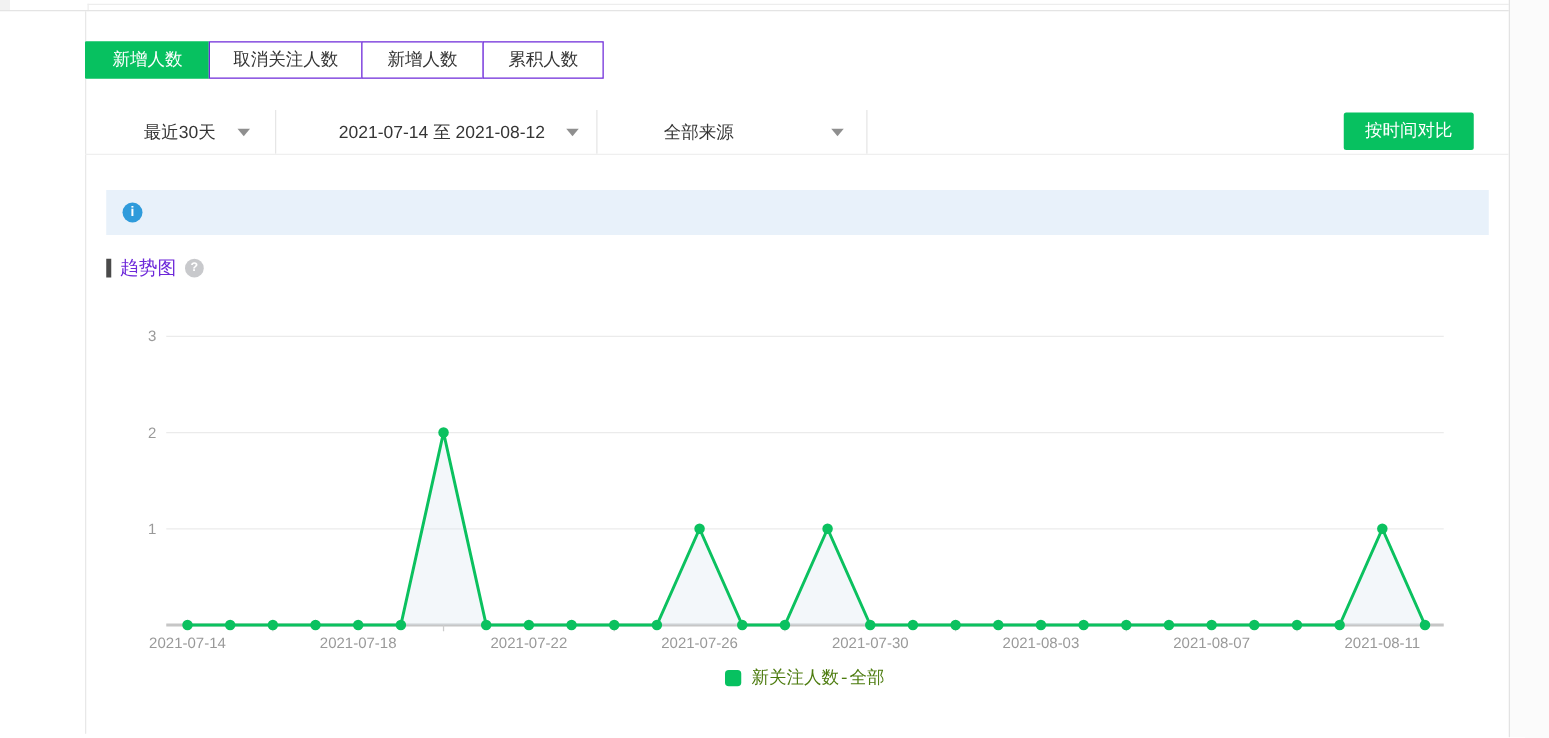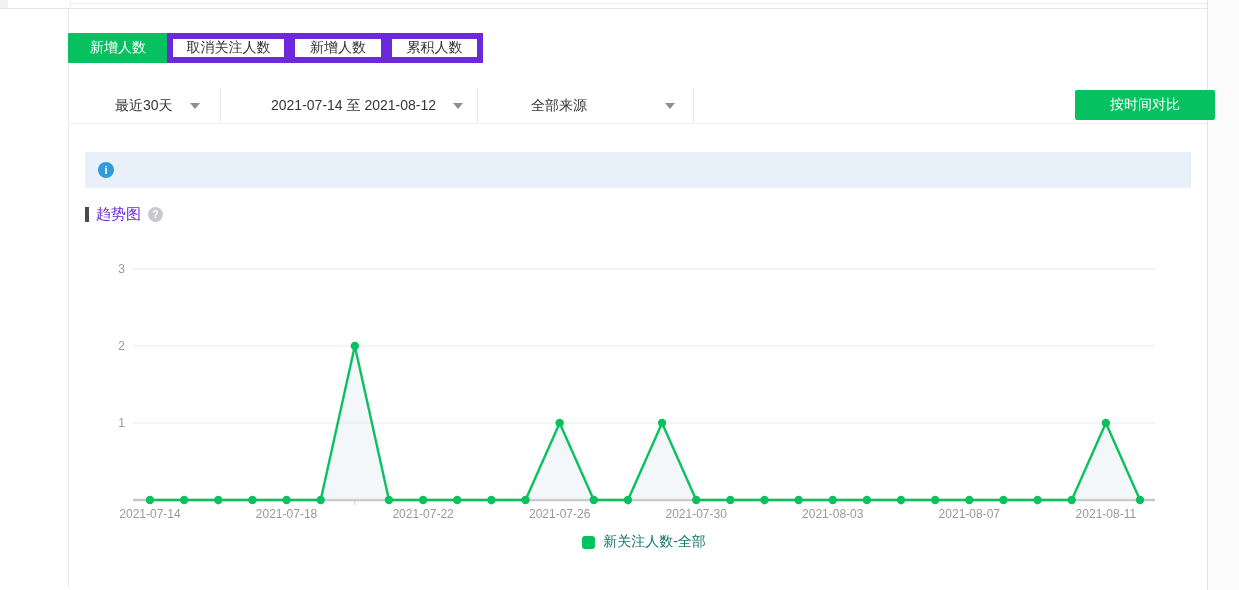--- a/index.html
+++ b/index.html
@@ -15,36 +15,36 @@
   .hl1 { left:70px; top:3px; width:1137px; height:1px; background:#ededed; }
   .hl1v { left:70px; top:3px; width:1px; height:6px; background:#ededed; }
   .hl2 { left:0; top:8px; width:1207px; height:1px; background:#e4e4e4; }
   .vl-left { left:68px; top:9px; width:1px; height:578px; background:#e8e8e8; }
   .vl-right { left:1207px; top:0; width:1px; height:590px; background:#e3e3e3; }
   .right-margin { left:1208px; top:0; width:31px; height:590px; background:#fbfbfb; }
 
   
   .tabs { left:68px; top:33px; display:flex; }
   .tab { height:30px; display:flex; align-items:center; justify-content:center;
-         font-size:14px; cursor:pointer; background:#fff; border:6px solid #6d28d9;
+         font-size:14px; cursor:pointer; background:#fff; border:1px solid #6d28d9;
          color:#353535; margin-left:-1px; }
   .tab.active { background:#07C160; color:#fff; border:none; margin-left:0; border-radius:1px; }
   .tab.w1{width:100px;} .tab.w2{width:123px;} .tab.w3{width:98px;} .tab.w4{width:97px;}
 
   
   .filters { left:68px; top:88px; display:flex; height:35px; }
   .filter-item { display:flex; align-items:center; justify-content:space-between;
                  font-size:14px; color:#353535; border-right:1px solid #e6e6e6; cursor:pointer;margin-left:39px; }
   .fi1 { width:114px; padding:0 20px 0 8px; }
   .fi2 { width:218px; padding:0 14px 0 11px; }
   .fi3 { width:177px; padding:0 18px 0 14px;gap:41px; }
   .caret { width:0; height:0; border-left:5px solid transparent; border-right:5px solid transparent;
            border-top:6px solid #8f8f8f; flex:0 0 auto; margin-left:8px; }
   .filters-border { left:68px; top:123px; width:1139px; height:1px; background:#efefef; }
-  .compare-btn { left:1075px; top:90px; width:140px; height:30px; background:#07C160; color:#fff;
+  .compare-btn { left:1075px; top:90px; width:104px; height:30px; background:#07C160; color:#fff;
                  font-size:14px; border:none; border-radius:2px; cursor:pointer;
                  display:flex; align-items:center; justify-content:center;
                  font-family:"Liberation Sans","DejaVu Sans",sans-serif; }
 
   
   .notice { left:85px; top:152px; width:1106px; height:36px; background:#e8f1fa;
             display:flex; align-items:center; padding-left:13px; }
   .info-icon { width:16px; height:16px; border-radius:50%; background:#2f9bdb; color:#fff;
                font-size:11px; font-weight:bold; display:flex; align-items:center; justify-content:center;
                flex:0 0 auto; margin-right:8px; font-style:normal; }
@@ -56,21 +56,21 @@
   .section-title { font-size:15px; color:#6d28d9; }
   .q-icon { width:15px; height:15px; border-radius:50%; background:#c8c9cc; color:#fff;
             font-size:10px; font-weight:bold; display:flex; align-items:center; justify-content:center;
             margin-left:7px; cursor:pointer; }
 
   
   .chart-wrap { left:0; top:245px; width:1239px; height:300px; }
   .legend { left:133px; top:532px; width:1022px; height:20px; display:flex;
             align-items:center; justify-content:center; cursor:pointer; }
   .legend-swatch { width:13px; height:13px; border-radius:3px; background:#07C160; margin-right:8px; }
-  .legend-label { font-size:14px; color:#0f766e; }
+  .legend-label { font-size:14px; color:#4d7c0f;font-family:Liberation Mono, monospace; }
 </style>
 </head>
 <body>
 
 <div class="abs top-sq"></div>
 <div class="abs hl1"></div>
 <div class="abs hl1v"></div>
 <div class="abs hl2"></div>
 <div class="abs right-margin"></div>
 <div class="abs vl-left"></div>

